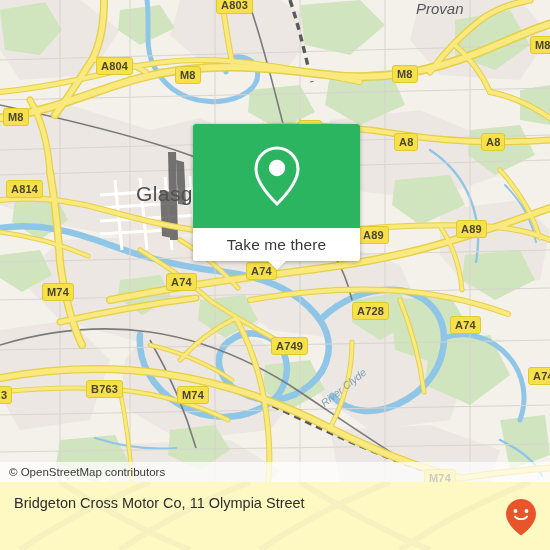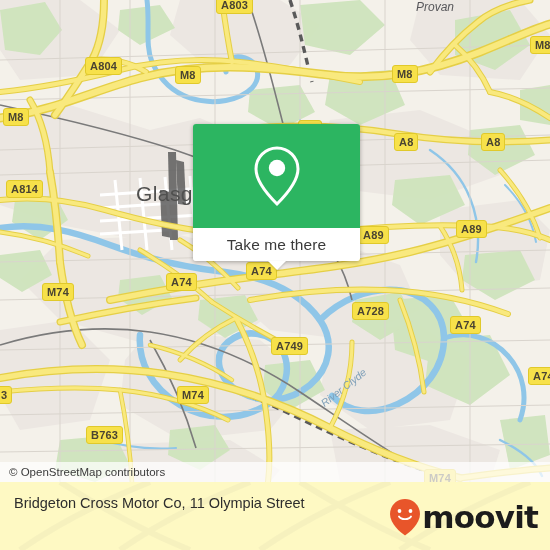--- a/index.html
+++ b/index.html
@@ -50,21 +50,21 @@
     color: #4a4a4a;
     font-family: "Liberation Sans", sans-serif;
     white-space: nowrap;
   }
   .place-city {
     font-size: 21px;
     color: #50504f;
     letter-spacing: .4px;
   }
   .place-town {
-    font-size: 12px;
+    font-size: 15px;
     font-style: italic;
     color: #57575a;
   }
   .river-label {
     position: absolute;
     color: #7e9fb8;
     font-size: 10.5px;
     font-style: italic;
     white-space: nowrap;
     font-family: "Liberation Sans", sans-serif;
@@ -391,39 +391,39 @@
       </g>
     </svg>
 
     <div class="placelabel place-city" style="left:136px; top:182px;">Glasgow</div>
     <div class="placelabel place-town" style="left:416px; top:0px;">Provan</div>
 
     <div class="river-label" style="left:322px; top:398px; transform: rotate(-38deg); transform-origin: left center;">River Clyde</div>
 
     <div class="shield" style="left:216px; top:-4px;">A803</div>
     <div class="shield" style="left:530px; top:36px;">M8</div>
-    <div class="shield" style="left:85px;  top:57px;">A804</div>
+    <div class="shield" style="left:96px;  top:57px;">A804</div>
     <div class="shield" style="left:175px; top:66px;">M8</div>
     <div class="shield" style="left:392px; top:65px;">M8</div>
     <div class="shield" style="left:3px;   top:108px;">M8</div>
     <div class="shield" style="left:298px; top:120px;">A8</div>
     <div class="shield" style="left:394px; top:133px;">A8</div>
     <div class="shield" style="left:481px; top:133px;">A8</div>
     <div class="shield" style="left:6px;   top:180px;">A814</div>
     <div class="shield" style="left:456px; top:220px;">A89</div>
     <div class="shield" style="left:358px; top:226px;">A89</div>
     <div class="shield" style="left:166px; top:273px;">A74</div>
     <div class="shield" style="left:246px; top:262px;">A74</div>
     <div class="shield" style="left:42px;  top:283px;">M74</div>
     <div class="shield" style="left:352px; top:302px;">A728</div>
     <div class="shield" style="left:450px; top:316px;">A74</div>
     <div class="shield" style="left:260px; top:337px;margin-left:11px;">A749</div>
     <div class="shield" style="left:528px; top:367px;">A74</div>
     <div class="shield" style="left:177px; top:386px;">M74</div>
-    <div class="shield" style="left:86px;  top:426px;">B763</div>
+    <div class="shield" style="left:86px;  top:380px;">B763</div>
     <div class="shield" style="left:-4px;  top:386px;">3</div>
     <div class="shield" style="left:424px; top:469px;">M74</div>
   </div>
 
   <div id="card">
     <div id="card-top">
       <svg width="54" height="66" viewBox="0 0 54 66">
         <path d="M27,5 C15.4,5 6,14.4 6,26 C6,38.5 20,54 27,61 C34,54 48,38.5 48,26 C48,14.4 38.6,5 27,5 Z" fill="none" stroke="#ffffff" stroke-width="3"></path>
         <circle cx="27" cy="25" r="8.2" fill="#ffffff"></circle>
       </svg>
@@ -452,17 +452,16 @@
     <div id="footer-text">
       <div>Bridgeton Cross Motor Co, 11 Olympia Street</div>
     </div>
     <div id="brand">
       <svg width="34" height="40" viewBox="0 0 34 40">
         <path d="M17,2 C8.7,2 2,8.7 2,17 C2,26.5 12.5,35.5 17,38.5 C21.5,35.5 32,26.5 32,17 C32,8.7 25.3,2 17,2 Z" fill="#e8552a"></path>
         <circle cx="11.5" cy="14" r="1.9" fill="#ffffff"></circle>
         <circle cx="22.5" cy="14" r="1.9" fill="#ffffff"></circle>
         <path d="M11,19.5 C13,23 21,23 23,19.5" fill="none" stroke="#ffffff" stroke-width="1.9" stroke-linecap="round"></path>
       </svg>
-      <span id="brand-word">moovit</span>
     </div>
   </div>
 
 </div>
 
 </body></html>

